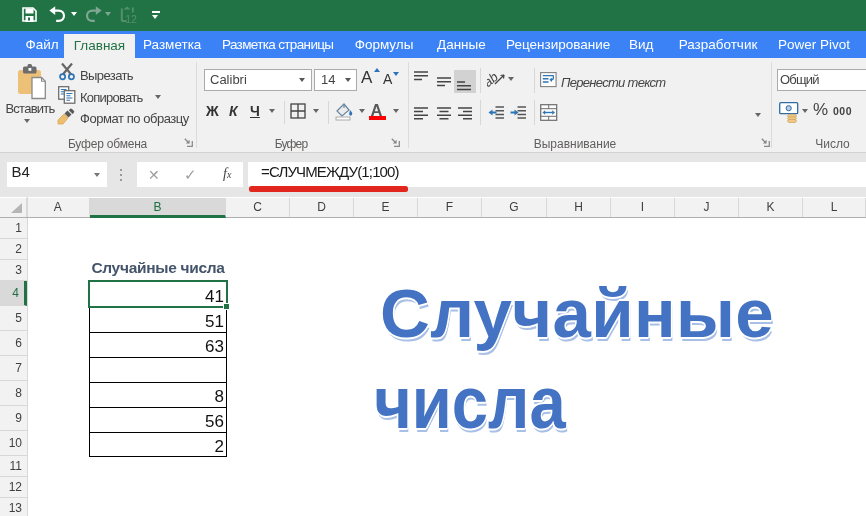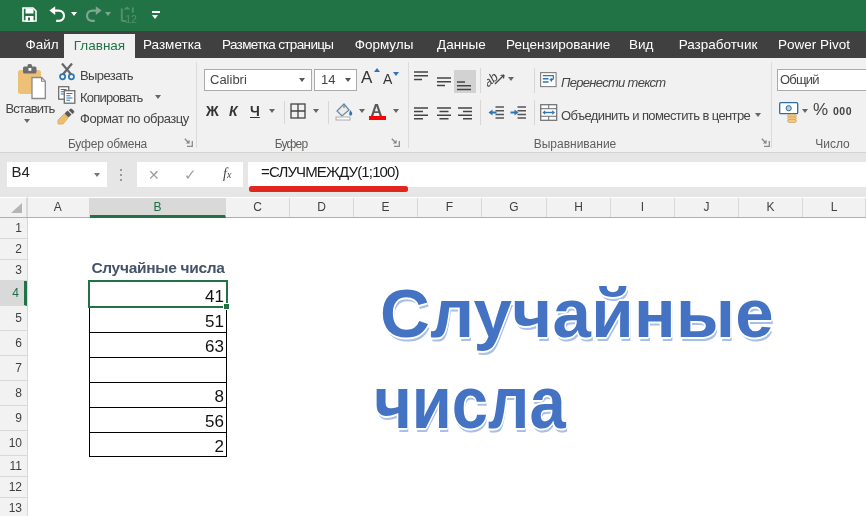--- a/index.html
+++ b/index.html
@@ -3,21 +3,21 @@
 <meta charset="utf-8">
 <style>
   * { margin:0; padding:0; box-sizing:border-box; }
   html,body { width:866px; height:516px; overflow:hidden; }
   body { font-family:"Liberation Sans", sans-serif; position:relative; background:#fff; }
   .abs { position:absolute; }
 
   
   #titlebar { position:absolute; left:0; top:0; width:866px; height:31px; background:#217346; }
   
-  #tabrow { position:absolute; left:0; top:31px; width:866px; height:27px; background:#404040; }
+  #tabrow { position:absolute; left:0; top:31px; width:866px; height:27px; background:#3b82f6; }
   .tab { position:absolute; top:0; height:27px; line-height:27px; color:#fff; font-size:13.5px; text-align:center; white-space:nowrap; }
   #seltab { position:absolute; left:64px; top:34px; width:71px; height:24px; background:#f2f1f1; color:#217346; font-size:13.5px; line-height:24px; text-align:center; }
 
   
   #ribbon { position:absolute; left:0; top:58px; width:866px; height:95px; background:#f2f1f1; border-bottom:1px solid #d5d3d1; }
   .rlabel { position:absolute; font-size:12px; color:#605f5d; text-align:center; top:79px; }
   .rsep { position:absolute; top:4px; width:1px; height:86px; background:#dcdbd9; }
   .rtext { position:absolute; font-size:13px; color:#444; white-space:nowrap; }
   .dar { position:absolute; width:0; height:0; border-left:3.5px solid transparent; border-right:3.5px solid transparent; border-top:4px solid #666; }
 
@@ -198,21 +198,20 @@
   <svg class="abs" style="left:509.5px; top:48px;" width="17" height="15" viewBox="0 0 17 15">
     <path d="M7.5 1 H16 M7.5 4.7 H16 M7.5 8.4 H16 M7.5 12.1 H16" stroke="#555" stroke-width="1.5"></path>
     <path d="M8.5 6.5 L4.5 3.4 V5.4 H0.5 V7.6 H4.5 V9.6 Z" fill="#2e75b5"></path>
   </svg>
   <svg class="abs" style="left:540px; top:46px;" width="18" height="17" viewBox="0 0 18 17">
     <rect x="0.7" y="0.7" width="16" height="15.6" fill="#fdfdfd" stroke="#6d6d6d" stroke-width="1.2"></rect>
     <path d="M0.7 4.7 H16.7 M0.7 12.3 H16.7 M8.7 0.7 V4.7 M8.7 12.3 V16.3" stroke="#6d6d6d" stroke-width="1"></path>
     <path d="M4.8 8.5 H12.6" stroke="#2e75b5" stroke-width="1.4"></path>
     <path d="M5.2 6.2 L2.4 8.5 L5.2 10.8 Z M12.2 6.2 L15 8.5 L12.2 10.8 Z" fill="#2e75b5"></path>
   </svg>
-  <div class="rtext" style="left:561px; top:50px; letter-spacing:-0.6px;">Объединить и поместить в центре</div>
   <div class="dar" style="left:755px; top:55px;"></div>
   <div class="rlabel" style="left:490px; width:170px;">Выравнивание</div>
   <svg class="abs" style="left:761px; top:80px;" width="9" height="9" viewBox="0 0 9 9">
     <path d="M8.3 3 V8.3 H3" fill="none" stroke="#8a8a8a" stroke-width="1.3"></path>
     <path d="M0.8 0.8 L5 5" stroke="#8a8a8a" stroke-width="1.3"></path>
     <path d="M5.6 5.6 L5.6 1.8 L1.8 5.6 Z" fill="#8a8a8a"></path>
   </svg>
 
   <div class="abs" style="left:777px; top:11px; width:92px; height:22px; background:#fff; border:1px solid #ababab;"></div>
   <div class="rtext" style="left:780px; top:14px; letter-spacing:-0.8px;">Общий</div>

